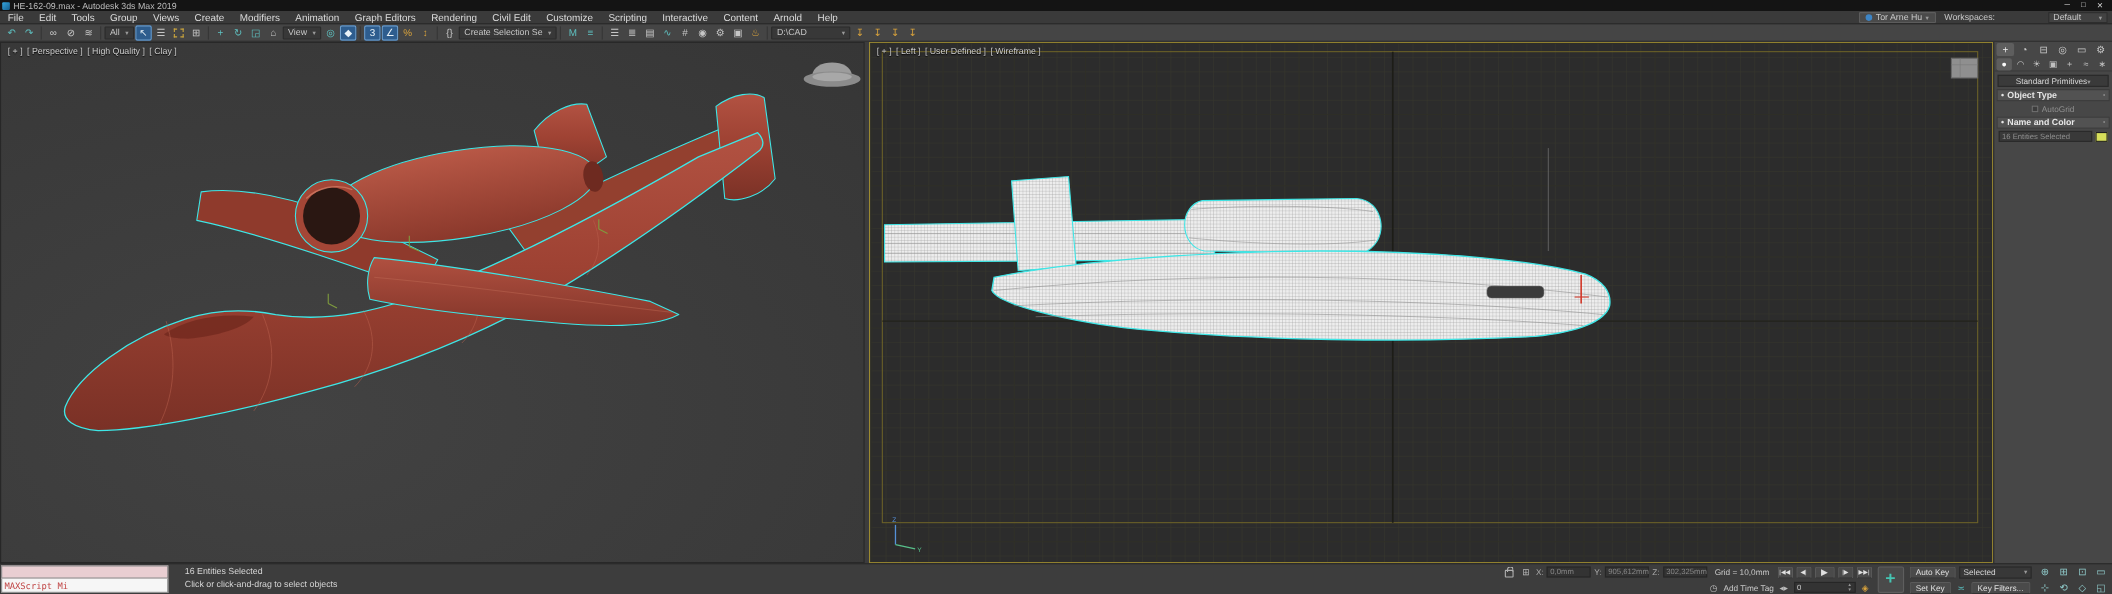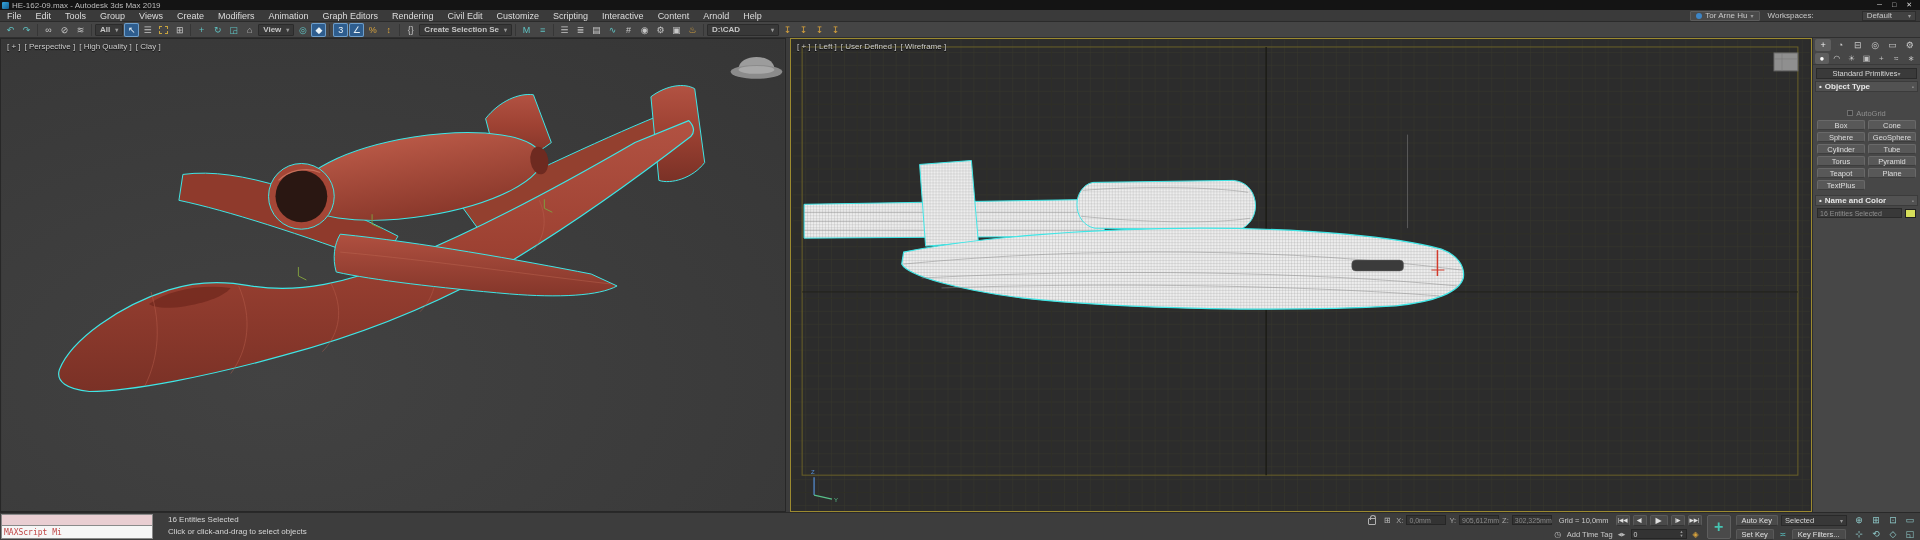--- a/index.html
+++ b/index.html
@@ -23,39 +23,39 @@
   .ws-wrap{display:flex;align-items:center;gap:16px;}
   .ws-select{background:#424242;border:1px solid #2d2d2d;height:10px;display:flex;align-items:center;gap:16px;padding:0 4px;margin-left:32px;}
   .caret{font-size:6px;color:#9a9a9a;}
   
   .toolbar{position:absolute;left:0;top:22px;width:1920px;height:16px;background:#454545;border-bottom:1px solid #2f2f2f;display:flex;align-items:center;padding-left:3px;gap:1px;z-index:18;}
   .tb{width:15px;height:14px;display:flex;align-items:center;justify-content:center;font-size:9px;color:#c6c6c6;border-radius:2px;flex:none;}
   .tb.teal{color:#5fc3c3;}
   .tb.yellow{color:#d9a33c;}
   .tb.active{background:#2e5d8e;box-shadow:inset 0 0 0 1px #6f9fcb;color:#e8f2f8;}
   .tb-sep{width:1px;height:12px;background:#363636;margin:0 2px;flex:none;}
-  .tb-select{height:12px;background:#383838;border:1px solid #2b2b2b;color:#c6c6c6;font-size:8px;display:flex;align-items:center;gap:5px;padding:0 4px;border-radius:1px;flex:none;font-weight:bold;}
+  .tb-select{height:12px;background:#383838;border:1px solid #2b2b2b;color:#c6c6c6;font-size:8px;display:flex;align-items:center;gap:5px;padding:0 4px;border-radius:1px;flex:none;}
   .dashbox{width:9px;height:8px;border:1px dashed #c9a43d;}
   
   .vp-left{position:absolute;left:0;top:38px;width:786px;height:474px;background:#3a3a3a;border:1px solid #272727;}
   .vp-right{position:absolute;left:790px;top:38px;width:1022px;height:474px;background:#2c2c2c;border:1px solid #9c8a30;}
   .vp-canvas{position:absolute;left:0;top:0;width:100%;height:100%;}
   .vp-label{position:absolute;left:6px;top:3px;font-size:8px;color:#cfcfcf;display:flex;gap:4px;z-index:5;text-shadow:0 1px 1px #000;}
   
   .cmd-panel{position:absolute;left:1812px;top:38px;width:108px;height:474px;background:#474747;border-left:1px solid #2d2d2d;font-size:8px;z-index:6;}
   .cp-tabs{display:flex;height:14px;align-items:center;padding:1px 2px;gap:1px;}
   .cp-tab{flex:1;height:12px;display:flex;align-items:center;justify-content:center;color:#c9c9c9;font-size:9px;border-radius:2px;}
   .cp-tab.active{background:#5e5e5e;color:#f0f0f0;}
   .cp-cats{display:flex;height:13px;align-items:center;padding:0 2px;gap:1px;border-bottom:1px solid #3a3a3a;}
   .cp-cat{flex:1;height:11px;display:flex;align-items:center;justify-content:center;color:#c0c0c0;font-size:8px;border-radius:2px;}
   .cp-cat.active{background:#5e5e5e;color:#fafafa;}
   .cp-select{margin:3px 3px 2px;height:11px;background:#3a3a3a;border:1px solid #2a2a2a;display:flex;align-items:center;justify-content:center;padding:0 3px;font-size:7.5px;color:#d6d6d6;}
   .rollout-h{margin:2px 2px 0;height:11px;background:#525252;border:1px solid #3b3b3b;display:flex;align-items:center;gap:3px;padding:0 3px;font-weight:bold;color:#e6e6e6;font-size:8px;}
   .rollout-h .rh-pin{margin-left:auto;color:#8f8f8f;font-weight:normal;font-size:6px;}
-  .autogrid{display:flex;align-items:center;justify-content:center;gap:3px;color:#8f8f8f;height:10px;margin-top:16px;font-size:7.5px;}
+  .autogrid{display:flex;align-items:center;justify-content:center;gap:3px;color:#8f8f8f;height:10px;margin-top:2px;font-size:7.5px;}
   .checkbox{width:6px;height:6px;border:1px solid #707070;background:#3c3c3c;flex:none;}
   .ot-grid{display:grid;grid-template-columns:1fr 1fr;gap:2px 3px;padding:2px 4px 3px;}
   .ot-btn{height:10px;background:#585858;border:1px solid #696969;border-bottom-color:#3d3d3d;border-radius:2px;display:flex;align-items:center;justify-content:center;font-size:7.5px;color:#dcdcdc;}
   .nc-row{display:flex;gap:3px;padding:2px 4px;align-items:center;}
   .nc-input{flex:1;height:10px;background:#393939;border:1px solid #2a2a2a;color:#8f8f8f;font-size:7px;display:flex;align-items:center;padding:0 2px;}
   .nc-swatch{width:11px;height:9px;background:#d6de5a;border:1px solid #202020;flex:none;}
   
   .statusbar{position:absolute;left:0;top:512px;width:1920px;height:28px;background:#3d3d3d;border-top:1px solid #292929;z-index:7;}
   .mxs{position:absolute;left:1px;top:1px;width:152px;height:25px;}
   .mxs-top{height:12px;background:#e9ced2;border:1px solid #8a8a8a;}
@@ -365,33 +365,20 @@
   </div>
   <div class="rollout-h">
     <span>•</span>
     <span>Object Type</span>
     <span class="rh-pin">▪</span>
   </div>
   <div class="autogrid">
     <span class="checkbox"></span>
     <span>AutoGrid</span>
   </div>
-  <div class="ot-grid">
-    <span class="ot-btn">Box</span>
-    <span class="ot-btn">Cone</span>
-    <span class="ot-btn">Sphere</span>
-    <span class="ot-btn">GeoSphere</span>
-    <span class="ot-btn">Cylinder</span>
-    <span class="ot-btn">Tube</span>
-    <span class="ot-btn">Torus</span>
-    <span class="ot-btn">Pyramid</span>
-    <span class="ot-btn">Teapot</span>
-    <span class="ot-btn">Plane</span>
-    <span class="ot-btn">TextPlus</span>
-  </div>
   <div class="rollout-h">
     <span>•</span>
     <span>Name and Color</span>
     <span class="rh-pin">▪</span>
   </div>
   <div class="nc-row">
     <span class="nc-input">16 Entities Selected</span>
     <span class="nc-swatch"></span>
   </div>
 </div>

